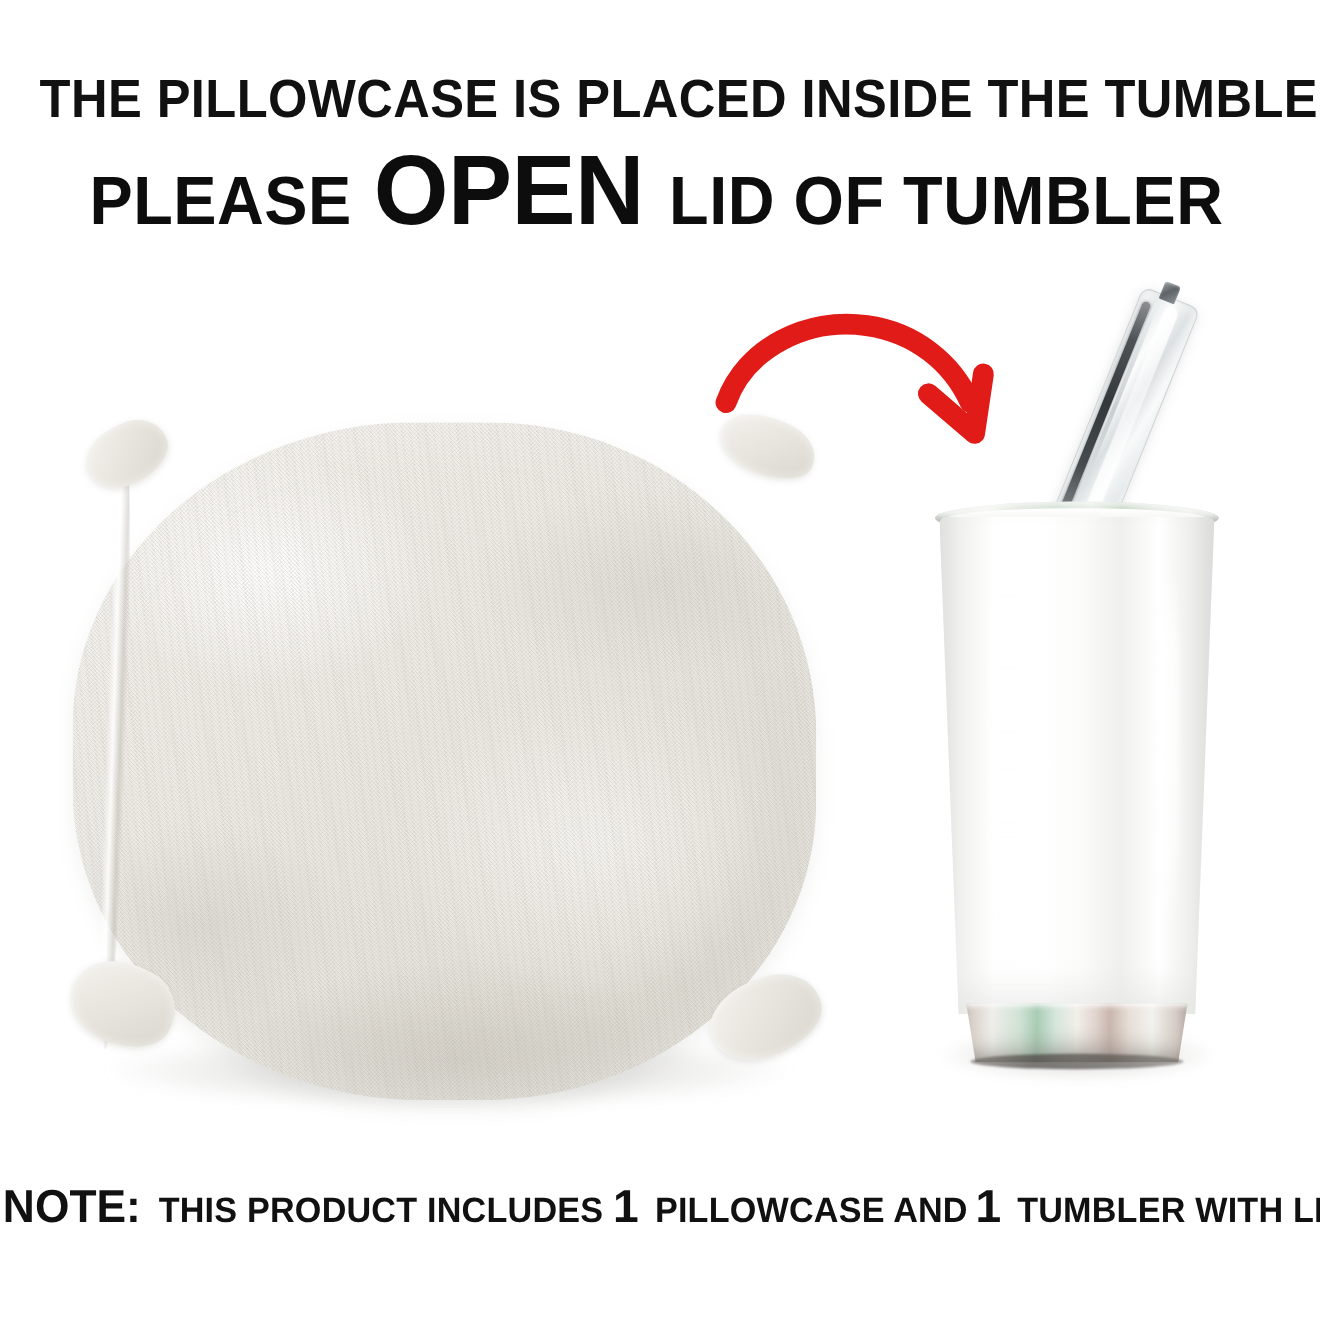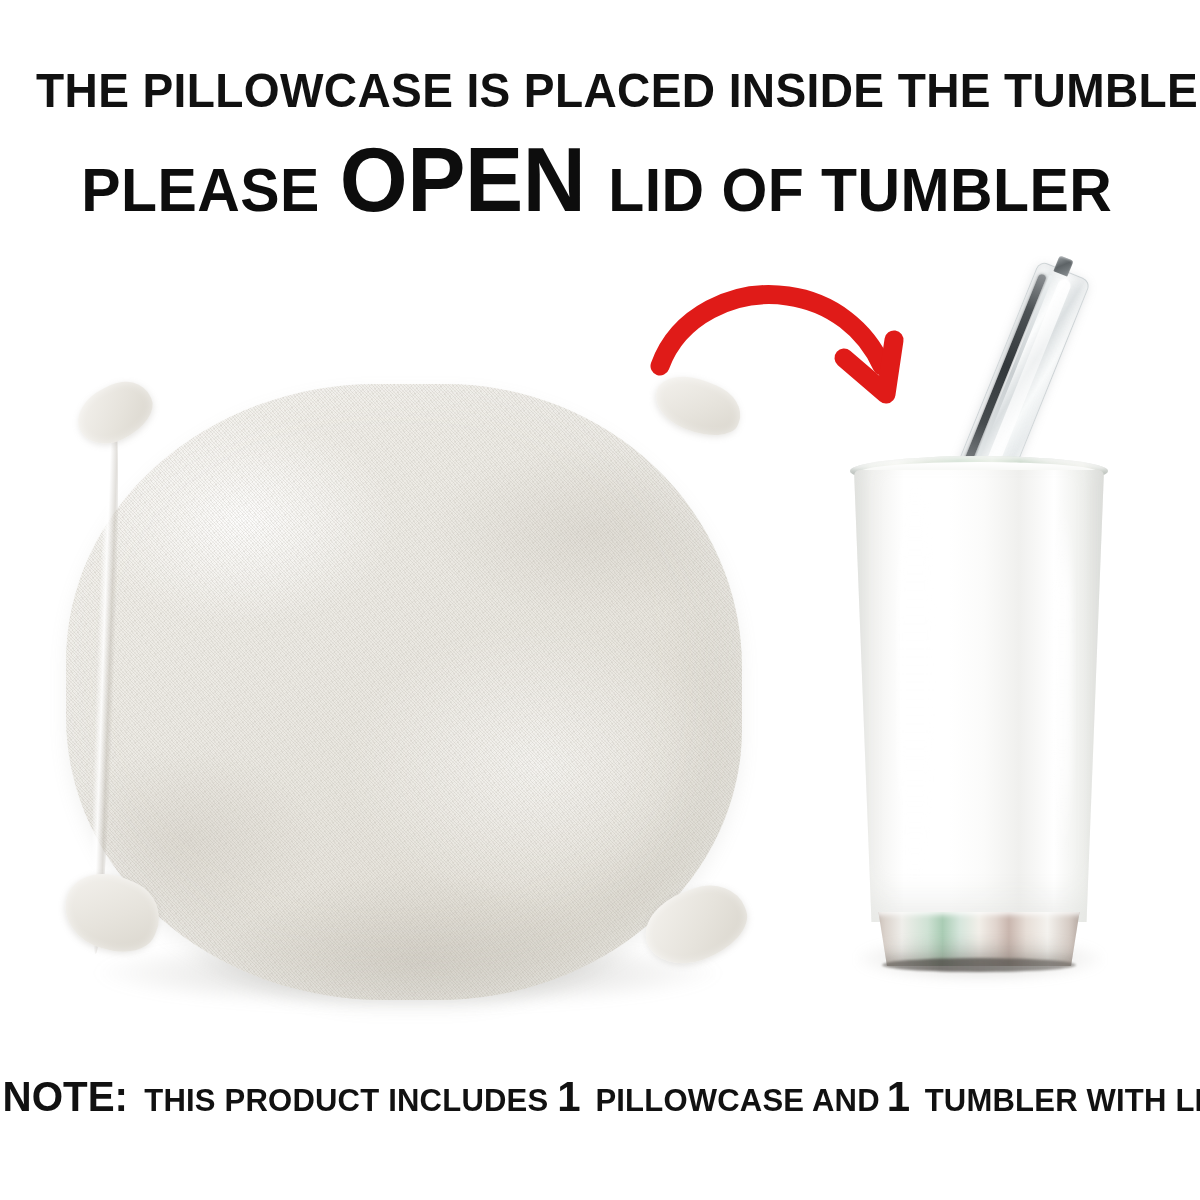--- a/index.html
+++ b/index.html
@@ -38,21 +38,21 @@
   }
 
   .headline-2 {
     position: absolute;
     left: 0;
     top: 140px;
     width: 1200px;
     text-align: center;
     color: #0d0d0d;
     white-space: nowrap;
-    line-height: 80px;
+    line-height: 68px;
   }
   .headline-2 .h2-small {
     font-family: "Liberation Sans", sans-serif;
     font-weight: 700;
     font-size: 62px;
     letter-spacing: 0.5px;
     vertical-align: baseline;
     transform: scaleX(0.95);
     display: inline-block;
     transform-origin: center bottom;

